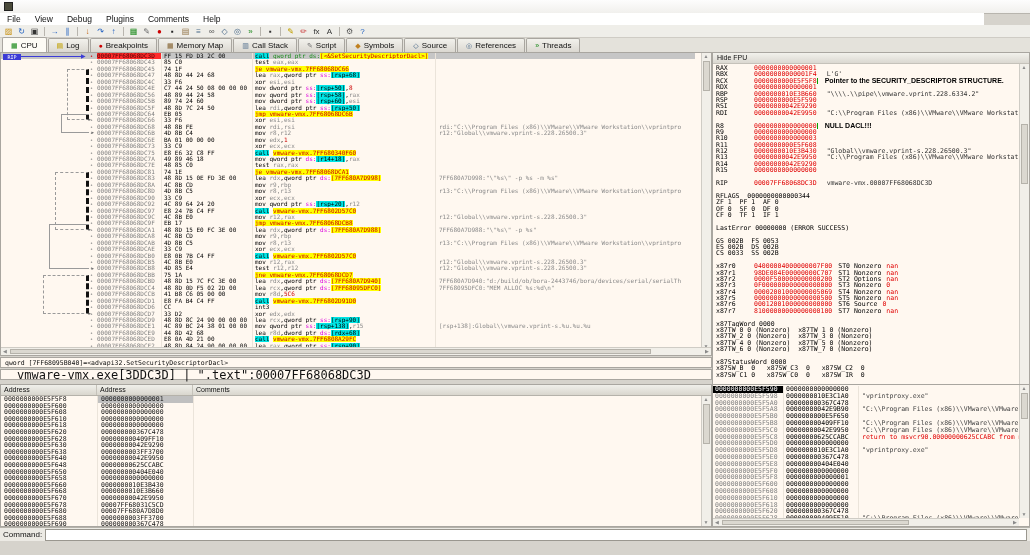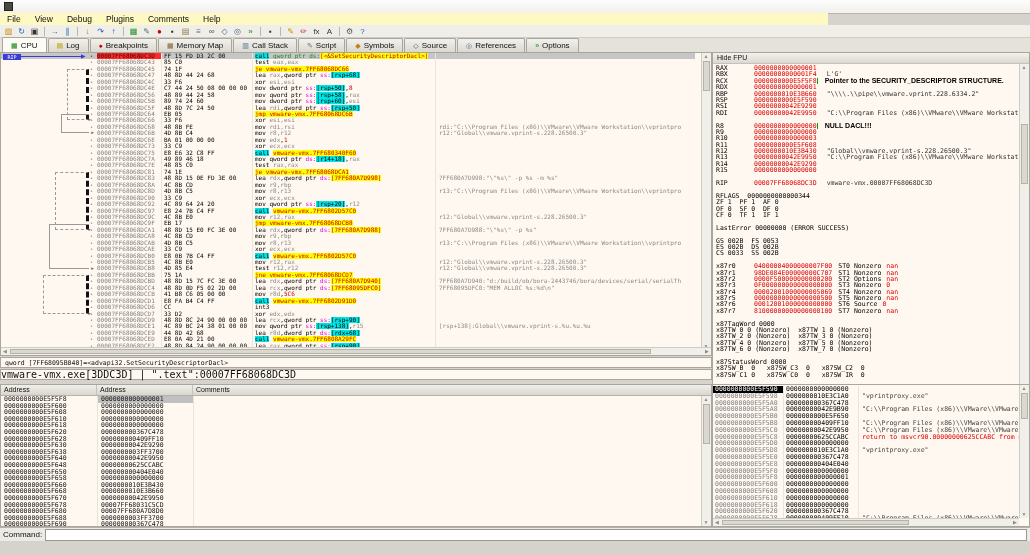--- a/index.html
+++ b/index.html
@@ -5,21 +5,21 @@
   html,body{margin:0;padding:0}
   body{width:1030px;height:555px;position:relative;background:#D6D3CC;
        font-family:"Liberation Sans",sans-serif;overflow:hidden;font-size:9px;color:#111}
   .mono{font-family:"DejaVu Sans Mono",monospace}
   
   #titlebar{position:absolute;left:0;top:0;width:1030px;height:13px;
     background:linear-gradient(#FDFDFD,#F1F0ED);border-bottom:1px solid #B8B5AE;
     text-align:center;line-height:13px;font-size:9px}
   #appicon{position:absolute;left:4px;top:2px;width:9px;height:9px;background:#4A4A3A;
     border:1px solid #222;box-sizing:border-box}
-  #menubar{position:absolute;left:0;top:13px;width:828px;height:12px;background:#fef9c3;
+  #menubar{position:absolute;left:0;top:13px;width:984px;height:12px;background:#ffffff;
     border-bottom:1px solid #CFCCC5;display:flex;}
   .menuitem{padding:0 7px;font-size:8.5px;line-height:12px}
   #toolbar{position:absolute;left:0;top:25px;width:1030px;height:13px;background:#EFEEE9;
     border-bottom:1px solid #CFCCC5;display:flex;align-items:center;padding-left:2px;box-sizing:border-box}
   .tbi{width:13px;height:11px;font-size:8px;line-height:11px;text-align:center;flex:none}
   .tbsep{width:1px;height:9px;background:#B8B5AE;margin:0 3px;flex:none}
   #tabbar{position:absolute;left:0;top:38px;width:1030px;height:14px;background:#E4E2DB;
     display:flex;align-items:flex-end;padding-left:2px;box-sizing:border-box}
   .tab{display:flex;align-items:center;gap:3px;padding:0 8px;height:13px;line-height:13px;
     font-size:8px;border:1px solid #A9A6A0;border-bottom:none;border-radius:2px 2px 0 0;
@@ -65,21 +65,21 @@
     font-family:"DejaVu Sans Mono",monospace;overflow:hidden}
   .rn{display:inline-block;width:38px;color:#000}
   .rv{color:#E00000}
   .rc{color:#333;margin-left:10px}
   .rcb{color:#000;font-weight:bold;font-size:7px;margin-left:8px;font-family:"Liberation Sans",sans-serif}
   .rboxed{outline:1px solid #00A000}
   .rmid{color:#000;margin-left:6px}.rtail{color:#E00000;margin-left:5px}
   .rplain{color:#000}
   
   #info1{left:0;top:357px;width:712px;height:11px;line-height:10px;font-size:6.5px;padding-left:4px}
-  #info2{left:0;top:369px;width:712px;height:11px;line-height:10px;font-size:10px;padding-left:0}
+  #info2{left:0;top:369px;width:712px;height:11px;line-height:10px;font-size:12px;padding-left:16px}
   
   #dump{left:0;top:384px;width:712px;height:143px}
   .hdrrow{display:flex;height:10px;background:linear-gradient(#F0EFEA,#D9D6CE);
     border-bottom:1px solid #B5B2AA;font-size:7px;line-height:10px}
   .hcell{padding-left:3px;border-right:1px solid #C5C2BA;box-sizing:border-box}
   #dump-rows{position:absolute;left:0;top:11px;right:10px;bottom:0;overflow:hidden}
   .urow{display:flex;height:6.6px;line-height:6.5px;font-size:6.5px;white-space:pre;
     font-family:"DejaVu Sans Mono",monospace}
   .ua{width:96px;flex:none;padding-left:3px;box-sizing:border-box}
   .uv{width:96px;flex:none;padding-left:3px;box-sizing:border-box;border-left:1px solid #EBE4DA}
@@ -186,21 +186,21 @@
     <div class="tab">
       <span class="tabicon" style="color: rgb(74, 106, 138);">◇</span>
       <span>Source</span>
     </div>
     <div class="tab">
       <span class="tabicon" style="color: rgb(74, 106, 138);">◎</span>
       <span>References</span>
     </div>
     <div class="tab">
       <span class="tabicon" style="color: rgb(26, 138, 26);">»</span>
-      <span>Options</span>
+      <span>Threads</span>
     </div>
   </div>
 
 <div id="disasm" class="panel">
   <div id="disasm-rows">
       <div class="drow sel"><span class="dg"><span class="bdot" style="color: rgb(208, 0, 0);">•</span></span><span class="da">00007FF68068DC3D</span><span class="db">FF 15 FD D3 2C 00</span><span class="di"><span class="tk-c">call</span><span class="tk-g"> qword ptr ds:</span><span class="tk-y">[&lt;&amp;SetSecurityDescriptorDacl&gt;]</span></span><span class="dc"></span></div>
       <div class="drow"><span class="dg"><span class="bdot">•</span></span><span class="da">00007FF68068DC43</span><span class="db">85 C0</span><span class="di"><span class="tk-n">test </span><span class="tk-r">eax,eax</span></span><span class="dc"></span></div>
       <div class="drow"><span class="dg"><span class="bdot">•</span></span><span class="da">00007FF68068DC45</span><span class="db">74 1F</span><span class="di"><span class="tk-y">je vmware-vmx.7FF68068DC66</span></span><span class="dc"></span></div>
       <div class="drow"><span class="dg"><span class="bdot">•</span></span><span class="da">00007FF68068DC47</span><span class="db">48 8D 44 24 68</span><span class="di"><span class="tk-n">lea </span><span class="tk-r">rax</span><span class="tk-n">,qword ptr </span><span class="tk-s">ss:</span><span class="tk-m">[rsp+68]</span></span><span class="dc"></span></div>
       <div class="drow"><span class="dg"><span class="bdot">•</span></span><span class="da">00007FF68068DC4C</span><span class="db">33 F6</span><span class="di"><span class="tk-n">xor </span><span class="tk-r">esi,esi</span></span><span class="dc"></span></div>

